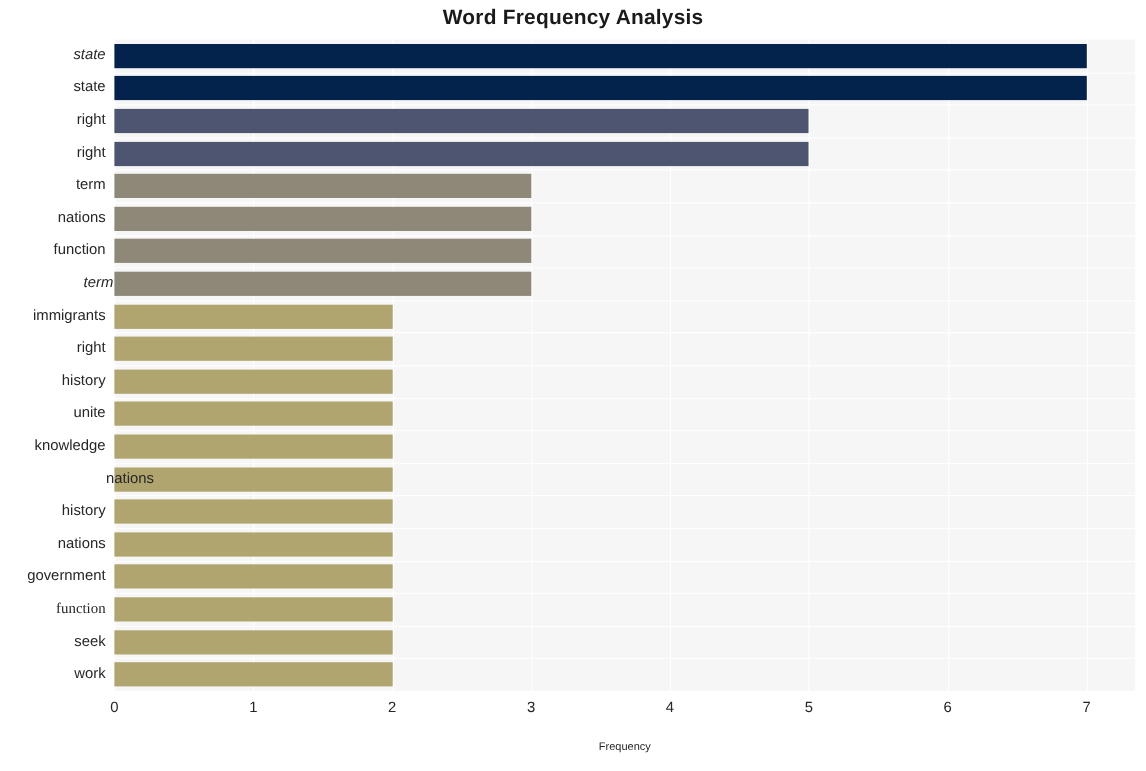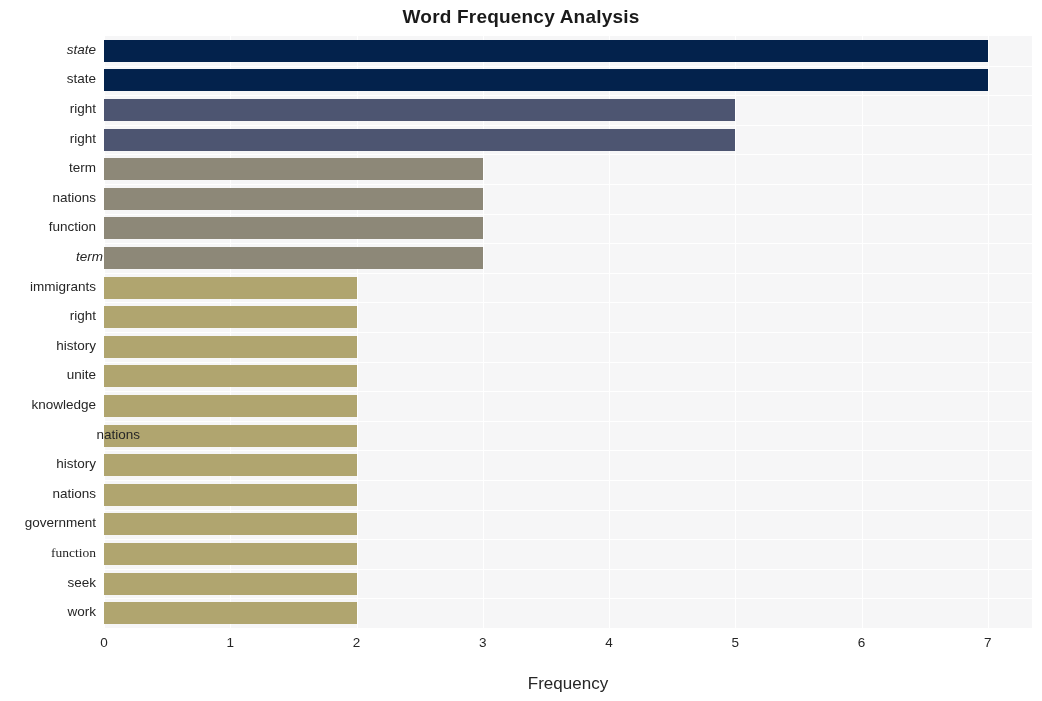--- a/index.html
+++ b/index.html
@@ -88,21 +88,21 @@
     margin-left: -20px;
     top: 635px;
   }
 
   .axis-title {
     position: absolute;
     left: 104px;
     width: 928px;
     top: 674px;
     text-align: center;
-    font-size: 17px;
+    font-size: 10px;
     color: #262626;
   }
 </style>
 </head>
 <body>
 
 <div class="figure">
 
   <div class="chart-title">Word Frequency Analysis</div>
 

